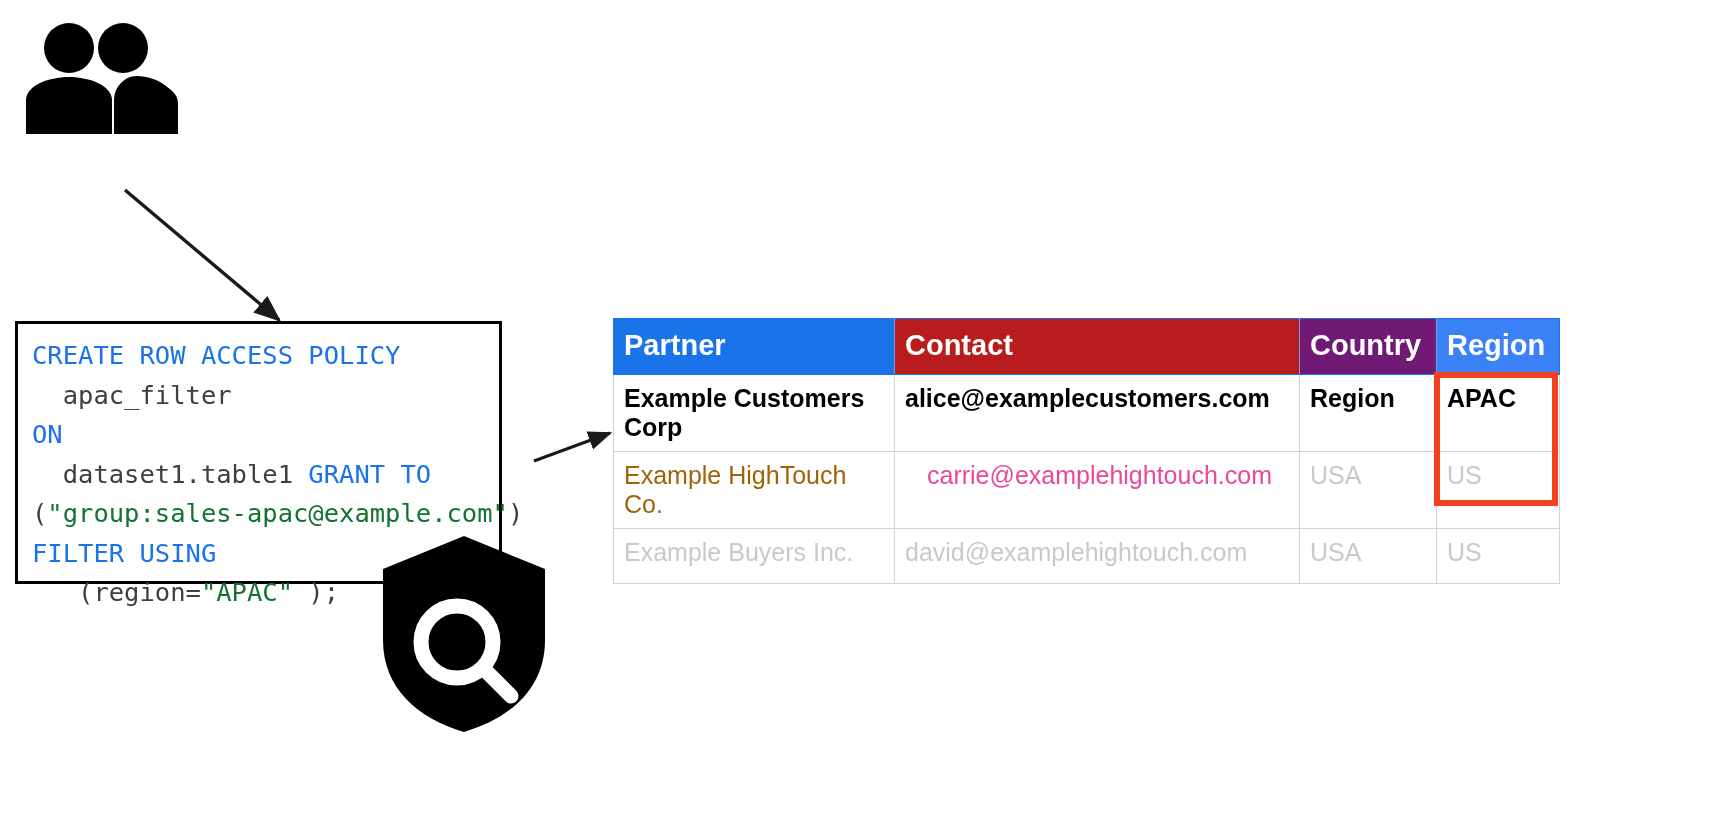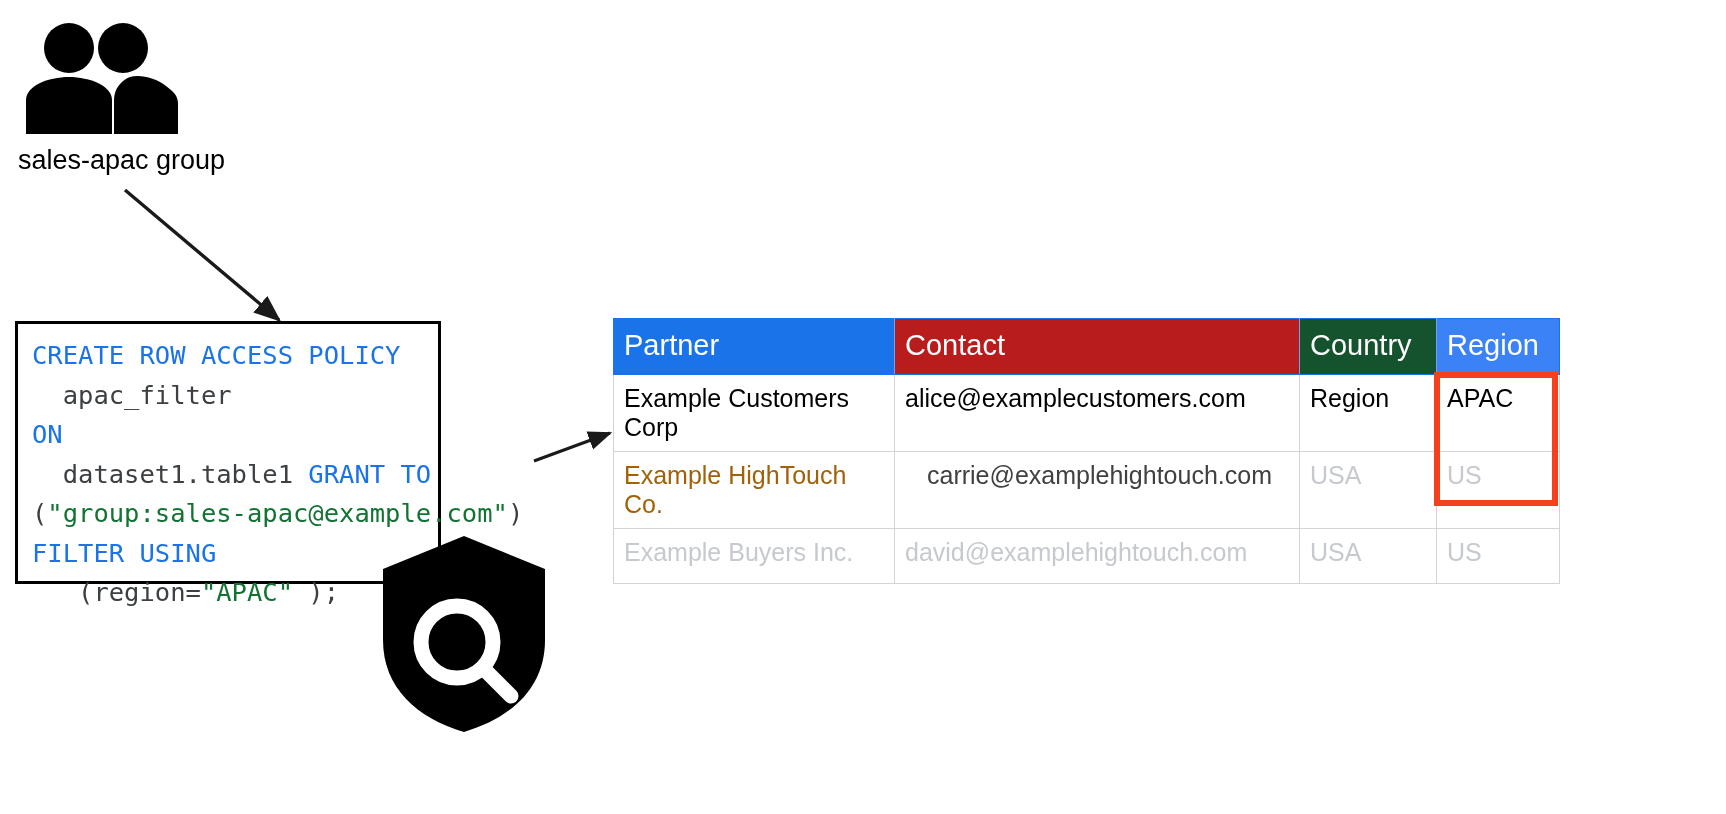--- a/index.html
+++ b/index.html
@@ -43,21 +43,21 @@
     width: 1726px;
     height: 814px;
     pointer-events: none;
   }
 
   
   #code-box {
     position: absolute;
     left: 15px;
     top: 321px;
-    width: 426px;
+    width: 487px;
     height: 263px;
     border: 3px solid #000000;
     background: #ffffff;
     box-sizing: border-box;
     padding: 12px 14px 0 14px;
   }
   #code-text {
     font-family: "DejaVu Sans Mono", "Liberation Mono", monospace;
     font-size: 25.5px;
     line-height: 1.55;
@@ -93,38 +93,38 @@
     text-align: left;
     vertical-align: top;
     padding: 9px 9px 9px 10px;
     border: 1px solid #d4d4d4;
     box-sizing: border-box;
     word-wrap: break-word;
   }
   #partner-table thead th {
     background: #1a73e8;
     color: #ffffff;
-    font-weight: normal;
+    font-weight: bold;
     font-size: 29px;
     border-color: #1a73e8;
     border-right-color: #6ba4ef;
     padding-top: 10px;
     padding-bottom: 12px;
     height: 54px;
   }
   #partner-table thead th:last-child { border-right-color: #1a73e8; }
 
   .col-partner  { width: 281px; }
   .col-contact  { width: 405px; }
   .col-country  { width: 137px; }
   .col-region   { width: 123px; }
 
   tr.row-active td {
     color: #000000;
-    font-weight: normal;
+    font-weight: bold;
     height: 66px;
   }
   tr.row-dim td {
     color: #c6c9cd;
     font-weight: normal;
     height: 55px;
     border-color: #eaeaea;
   }
 
   
@@ -142,21 +142,20 @@
 </head>
 <body>
 
 <div id="group-block">
   <svg id="group-icon" viewBox="0 0 170 112">
     <circle cx="51" cy="26" r="25" fill="#000000"></circle>
     <circle cx="105" cy="26" r="25" fill="#000000"></circle>
     <path d="M8 112 L8 78 C8 64 30 55 51 55 C72 55 94 64 94 78 L94 112 Z" fill="#000000"></path>
     <path d="M96 112 L96 78 C96 66 104 58 112 55 C122 52 138 56 148 64 C156 70 160 74 160 82 L160 112 Z" fill="#000000"></path>
   </svg>
-  <div id="group-label">sales-apac group</div>
 </div>
 
 <svg id="arrow-layer">
   <defs>
     <marker id="arrowhead" markerWidth="9" markerHeight="9" refX="7.2" refY="3.2" orient="auto">
       <path d="M0,0 L8,3.2 L0,6.4 Z" fill="#1a1a1a"></path>
     </marker>
   </defs>
   <line x1="125" y1="190" x2="279" y2="320" stroke="#1a1a1a" stroke-width="3.4" marker-end="url(#arrowhead)"></line>
   <line x1="534" y1="461" x2="610" y2="433" stroke="#1a1a1a" stroke-width="3" marker-end="url(#arrowhead)"></line>
@@ -182,34 +181,34 @@
   <colgroup>
     <col class="col-partner">
       <col class="col-contact">
       <col class="col-country">
       <col class="col-region">
   </colgroup>
   <thead>
     <tr>
       <th style="background: rgb(26, 115, 232);">Partner</th>
       <th style="background: #b91c1c;">Contact</th>
-      <th style="background: #14532d;">Country</th>
+      <th style="background: #701a75;">Country</th>
       <th style="background: #3b82f6;">Region</th>
     </tr>
   </thead>
   <tbody>
     <tr class="row-active">
       <td>Example Customers Corp</td>
       <td>alice@examplecustomers.com</td>
       <td>Region</td>
       <td>APAC</td>
     </tr>
     <tr class="row-dim">
       <td style="color: #a16207;">Example HighTouch Co.</td>
-      <td style="color: #404040; padding-left: 32px;">carrie@examplehightouch.com</td>
+      <td style="color: #ec4899; padding-left: 32px;">carrie@examplehightouch.com</td>
       <td style="color: rgb(198, 201, 205);">USA</td>
       <td style="color: rgb(198, 201, 205);">US</td>
     </tr>
     <tr class="row-dim">
       <td style="color: rgb(198, 201, 205);">Example Buyers Inc.</td>
       <td style="color: rgb(198, 201, 205);">david@examplehightouch.com</td>
       <td style="color: rgb(198, 201, 205);">USA</td>
       <td style="color: rgb(198, 201, 205);">US</td>
     </tr>
   </tbody>

